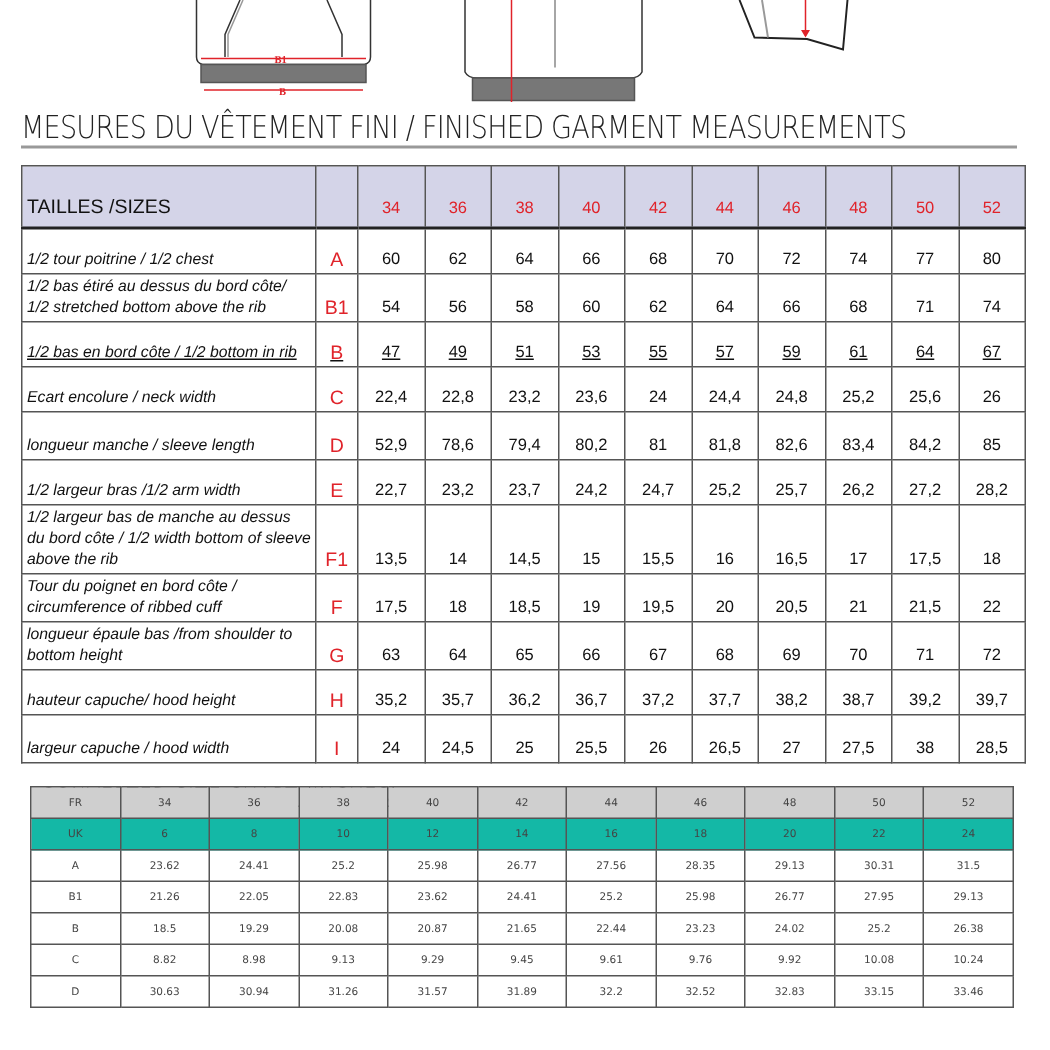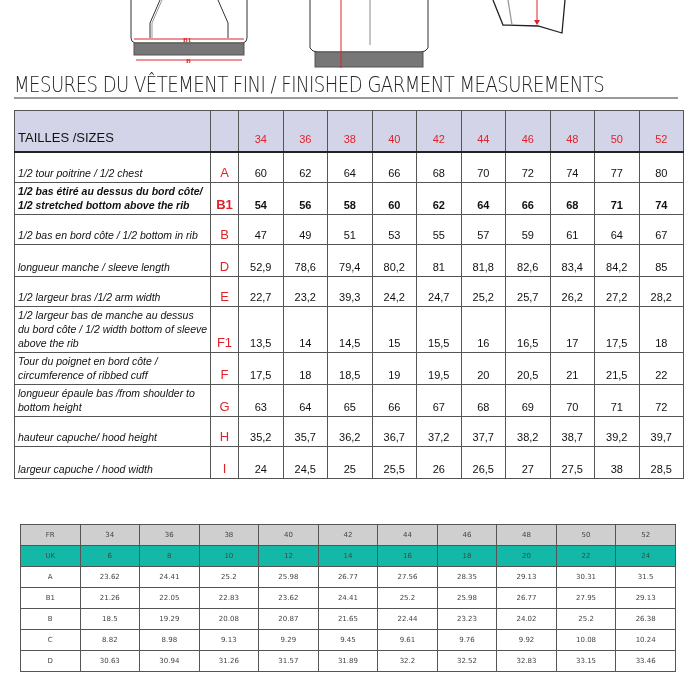--- a/index.html
+++ b/index.html
@@ -126,68 +126,82 @@
         <td class="val">62</td>
         <td class="val">64</td>
         <td class="val">66</td>
         <td class="val">68</td>
         <td class="val">70</td>
         <td class="val">72</td>
         <td class="val">74</td>
         <td class="val">77</td>
         <td class="val">80</td>
       </tr>
-      <tr style="height: 32px; font-weight: bold;">
+      <tr style="height: 32px;">
         <td class="label">1/2 bas étiré au dessus du bord côte/ 1/2 stretched bottom above the rib</td>
         <td class="code">B1</td>
         <td class="val">54</td>
         <td class="val">56</td>
         <td class="val">58</td>
         <td class="val">60</td>
         <td class="val">62</td>
         <td class="val">64</td>
         <td class="val">66</td>
         <td class="val">68</td>
         <td class="val">71</td>
         <td class="val">74</td>
       </tr>
-      <tr style="height: 30px;">
+      <tr style="height: 30px; text-decoration: underline;">
         <td class="label">1/2 bas en bord côte / 1/2 bottom in rib</td>
         <td class="code">B</td>
         <td class="val">47</td>
         <td class="val">49</td>
         <td class="val">51</td>
         <td class="val">53</td>
         <td class="val">55</td>
         <td class="val">57</td>
         <td class="val">59</td>
         <td class="val">61</td>
         <td class="val">64</td>
         <td class="val">67</td>
       </tr>
+      <tr style="height: 30px;">
+        <td class="label">Ecart encolure / neck width</td>
+        <td class="code">C</td>
+        <td class="val">22,4</td>
+        <td class="val">22,8</td>
+        <td class="val">23,2</td>
+        <td class="val">23,6</td>
+        <td class="val">24</td>
+        <td class="val">24,4</td>
+        <td class="val">24,8</td>
+        <td class="val">25,2</td>
+        <td class="val">25,6</td>
+        <td class="val">26</td>
+      </tr>
       <tr style="height: 32px;">
         <td class="label">longueur manche  / sleeve length</td>
         <td class="code">D</td>
         <td class="val">52,9</td>
         <td class="val">78,6</td>
         <td class="val">79,4</td>
         <td class="val">80,2</td>
         <td class="val">81</td>
         <td class="val">81,8</td>
         <td class="val">82,6</td>
         <td class="val">83,4</td>
         <td class="val">84,2</td>
         <td class="val">85</td>
       </tr>
       <tr style="height: 30px;">
         <td class="label">1/2 largeur bras /1/2  arm width</td>
         <td class="code">E</td>
         <td class="val">22,7</td>
         <td class="val">23,2</td>
-        <td class="val">39,3</td>
+        <td class="val">23,7</td>
         <td class="val">24,2</td>
         <td class="val">24,7</td>
         <td class="val">25,2</td>
         <td class="val">25,7</td>
         <td class="val">26,2</td>
         <td class="val">27,2</td>
         <td class="val">28,2</td>
       </tr>
       <tr style="height: 46px;">
         <td class="label">1/2 largeur bas de manche au dessus du bord côte / 1/2  width bottom of sleeve above the rib</td>

